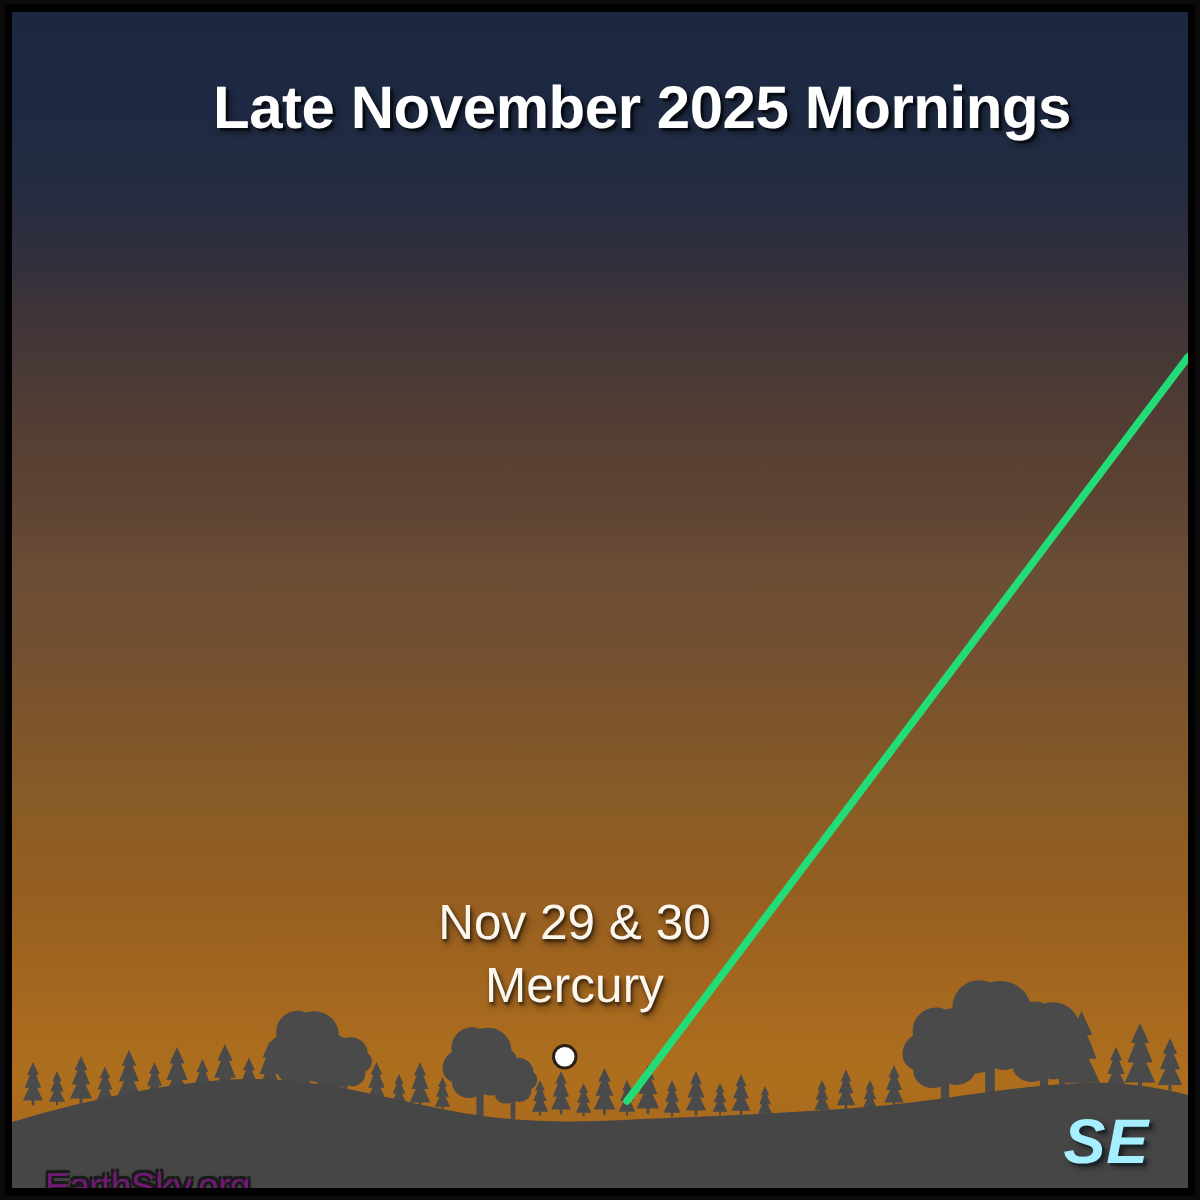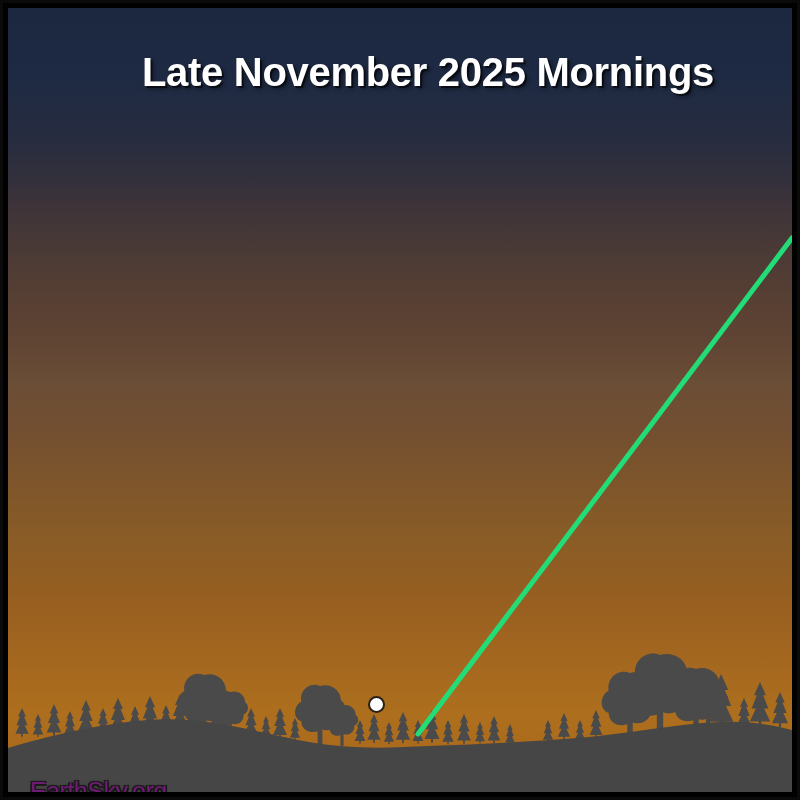--- a/index.html
+++ b/index.html
@@ -273,18 +273,23 @@
     <svg id="ecliptic-svg" viewBox="0 0 784 784" preserveAspectRatio="none">
       <line x1="410" y1="726" x2="784" y2="230" stroke="#22dd77" stroke-width="5" stroke-linecap="round"></line>
     </svg>
 
     <div class="planet-dot" style="left:360px; top:688px; width:17px; height:17px; z-index:5;"></div>
 
     <div id="title-block">
       <div class="title-line">Late November 2025 Mornings</div>
     </div>
 
+    <div id="mercury-label">
+      <div class="label-line">Nov 29 &amp; 30</div>
+      <div class="label-line">Mercury</div>
+    </div>
 
     <div id="brand-text">EarthSky.org</div>
 
+    <div id="direction-label">SE</div>
 
   </div>
 </div>
 
 </body></html>

